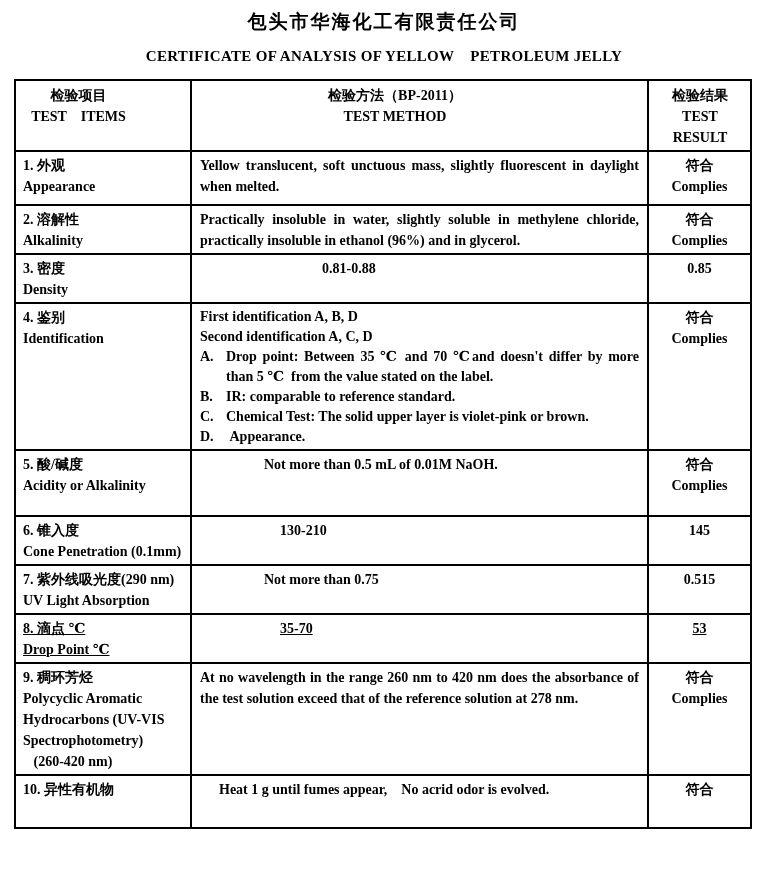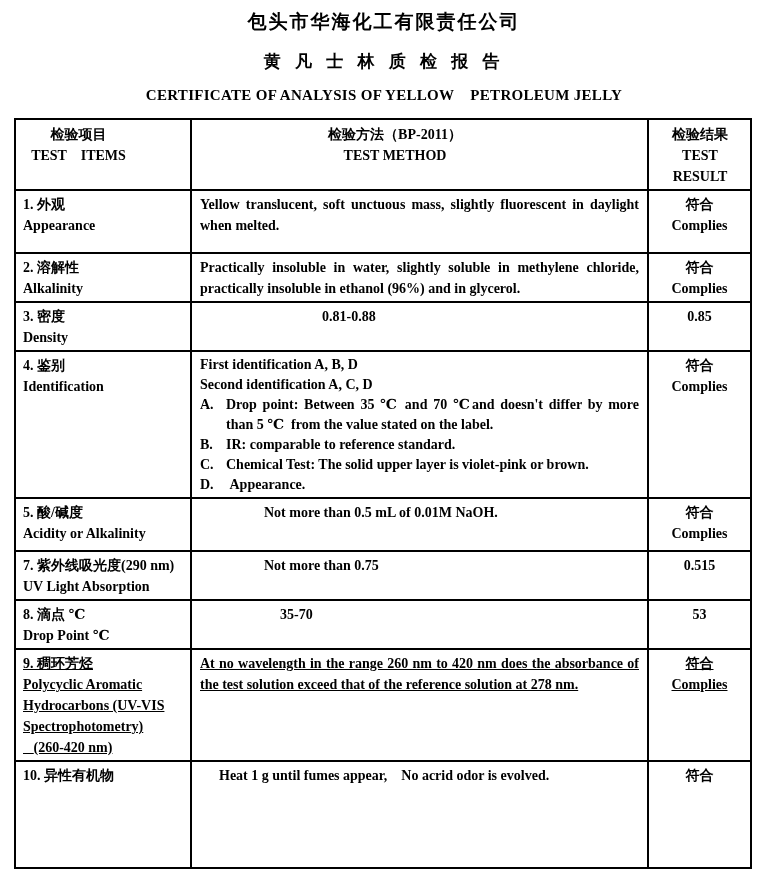--- a/index.html
+++ b/index.html
@@ -40,25 +40,25 @@
     border:2px solid #000;
     vertical-align:top;
     padding:3px 6px 2px 7px;
     overflow:hidden;
   }
   #coa thead tr{height:61px;margin-left:45px;}
   #coa thead th{text-align:center;font-weight:bold;padding-top:4px;}
   #coa thead th div{white-space:pre;}
   .shift-l{padding-right:56px !important;}
 
-  #coa tbody tr:nth-child(1){height:63px;}
+  #coa tbody tr:nth-child(1){height:54px;}
   #coa tbody tr:nth-child(2){height:44px;}
   #coa tbody tr:nth-child(3){height:42px;}
   #coa tbody tr:nth-child(4){height:142px;}
-  #coa tbody tr:nth-child(5){height:53px;}
+  #coa tbody tr:nth-child(5){height:66px;}
   #coa tbody tr:nth-child(6){height:42px;}
   #coa tbody tr:nth-child(7){height:41px;}
   #coa tbody tr:nth-child(8){height:42px;text-decoration:underline;}
   #coa tbody tr:nth-child(9){height:107px;}
   #coa tbody tr:nth-child(10){height:53px;}
   #coa tbody tr:nth-child(11){height:47px;}
 
   .c-item .cell-line{white-space:pre-wrap;}
   .c-method{padding-left:8px !important;padding-right:8px !important;}
   .m-para{text-align:justify;}
@@ -70,21 +70,20 @@
   .c-result{text-align:center;padding-left:2px !important;padding-right:2px !important;}
   .c-result.vm{vertical-align:middle;}
 </style>
 </head>
 <body>
 
 <div class="page">
 
   <h1 class="company">包头市华海化工有限责任公司</h1>
 
-  <h2 class="report-title">黄 凡 士 林 质 检 报 告</h2>
 
   <h3 class="cert-title">CERTIFICATE OF ANALYSIS OF YELLOW    PETROLEUM JELLY</h3>
 
 
   <table id="coa">
     <colgroup>
       <col style="width:176px">
       <col style="width:457px">
       <col style="width:103px">
     </colgroup>
@@ -182,20 +181,32 @@
           <td class="c-method">
             <div class="m-line" style="text-indent: 64px;">Not more than 0.5 mL of 0.01M NaOH.</div>
           </td>
           <td class="c-result">
             <div class="cell-line">符合</div>
             <div class="cell-line">Complies</div>
           </td>
         </tr>
         <tr>
           <td class="c-item">
+            <div class="cell-line">6. 锥入度</div>
+            <div class="cell-line">Cone Penetration (0.1mm)</div>
+          </td>
+          <td class="c-method">
+            <div class="m-line" style="text-indent: 80px;">130-210</div>
+          </td>
+          <td class="c-result">
+            <div class="cell-line">145</div>
+          </td>
+        </tr>
+        <tr>
+          <td class="c-item">
             <div class="cell-line">7. 紫外线吸光度(290 nm)</div>
             <div class="cell-line">UV Light Absorption</div>
           </td>
           <td class="c-method">
             <div class="m-line" style="text-indent: 64px;">Not more than 0.75</div>
           </td>
           <td class="c-result">
             <div class="cell-line">0.515</div>
           </td>
         </tr>

